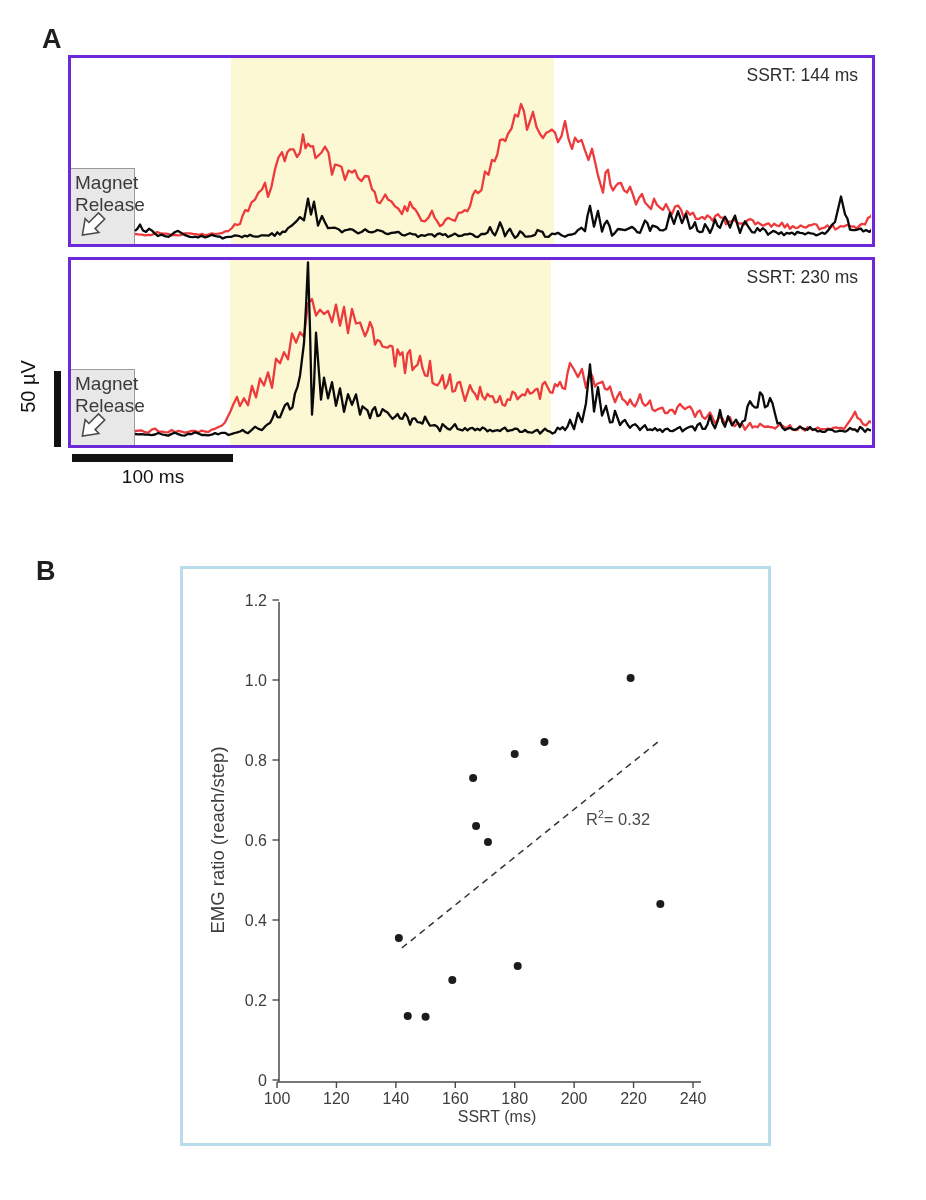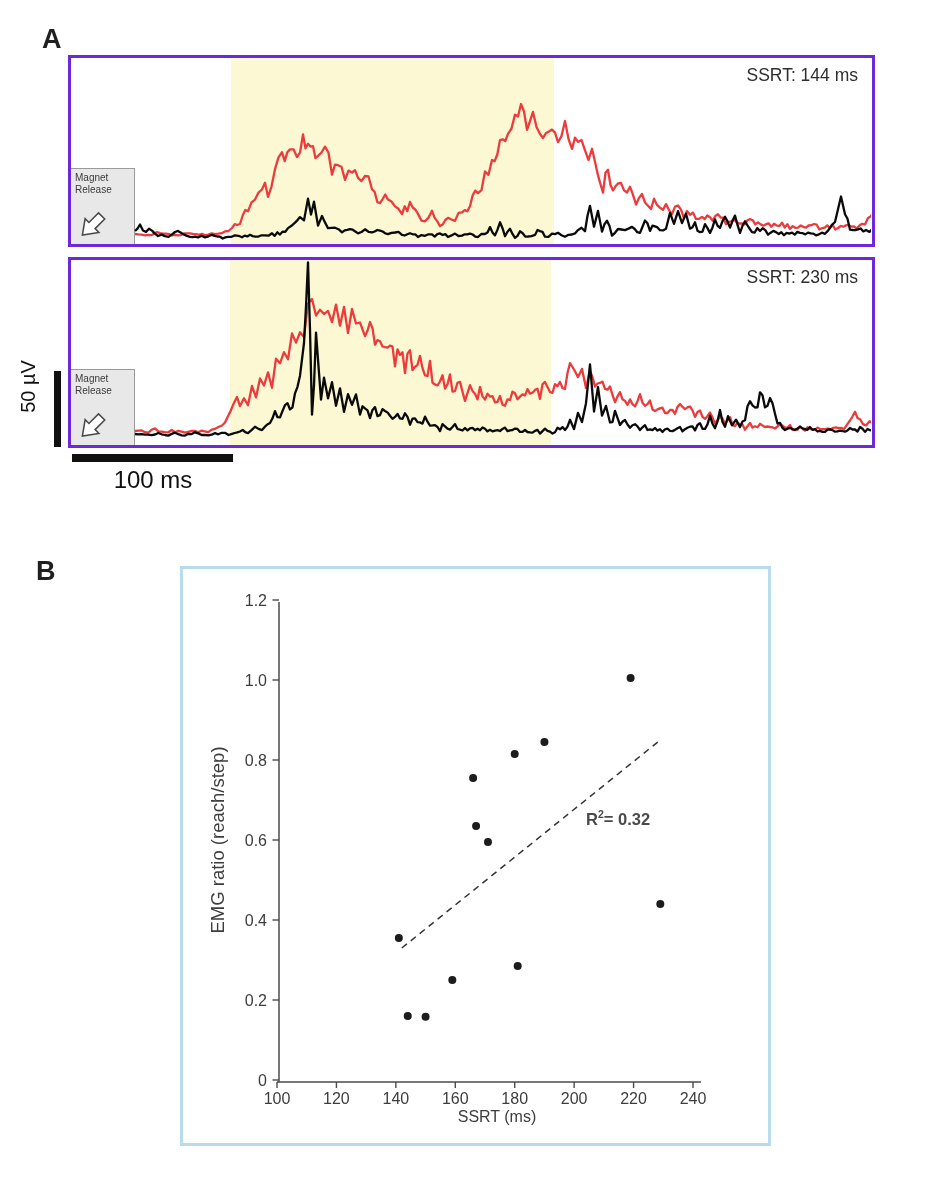--- a/index.html
+++ b/index.html
@@ -4,35 +4,35 @@
 <style>
   html,body{margin:0;padding:0;background:#ffffff;}
   #figure{position:relative;width:926px;height:1200px;background:#ffffff;overflow:hidden;
           font-family:"Liberation Sans", sans-serif;}
   .panel-label{position:absolute;font-size:27px;font-weight:bold;color:#1f1f1f;}
   .trace-panel{position:absolute;left:68px;width:801px;border:3px solid #6d28d9;background:#ffffff;}
   .highlight-band{position:absolute;top:0;bottom:0;background:#fcf8d3;}
   .ssrt-label{position:absolute;top:7px;right:14px;font-size:17.5px;color:#2e2e2e;}
   .magnet-box{position:absolute;left:0;bottom:0;width:64px;height:76px;background:#e8e8e8;
               border:1px solid #9a9a9a;border-left:none;border-bottom:none;box-sizing:border-box;}
-  .magnet-text{position:absolute;left:4px;top:3px;font-size:10px;line-height:1.18;color:#3b3b3b;}
+  .magnet-text{position:absolute;left:4px;top:3px;font-size:19px;line-height:1.18;color:#3b3b3b;}
   .magnet-arrow{position:absolute;left:6px;bottom:1px;}
   .vbar{position:absolute;left:54px;top:371px;width:7px;height:76px;background:#111;}
   .hbar{position:absolute;left:72px;top:454px;width:161px;height:8px;background:#111;}
   .vbar-label{position:absolute;left:-22px;top:375px;width:100px;text-align:center;
               font-size:20px;color:#111;transform:rotate(-90deg);transform-origin:50% 50%;}
   .hbar-label{position:absolute;left:83px;top:466px;width:140px;text-align:center;
-              font-size:24px;color:#111;}
+              font-size:19px;color:#111;}
   .blue-box{position:absolute;left:180px;top:566px;width:585px;height:574px;
             border:3px solid #b8dcec;background:#ffffff;}
   .axis-label-y{position:absolute;left:68px;top:829px;width:300px;text-align:center;
                 font-size:18.5px;color:#3d3d3d;transform:rotate(-90deg);transform-origin:50% 50%;}
   .axis-label-x{position:absolute;left:397px;top:1108px;width:200px;text-align:center;
                 font-size:16px;color:#3d3d3d;}
-  .r2-label{position:absolute;left:586px;top:808px;font-size:16.5px;color:#4a4a4a;font-weight:bold;}
+  .r2-label{position:absolute;left:586px;top:808px;font-size:16.5px;color:#4a4a4a;}
   .r2-label sup{font-size:10.5px;}
   #overlay{position:absolute;left:0;top:0;pointer-events:none;}
   #overlay text{font-family:"Liberation Sans", sans-serif;fill:#3d3d3d;}
 </style>
 </head>
 <body>
 
 <div id="figure">
 
   <div class="panel-label" style="left:42px;top:24px;">A</div>

